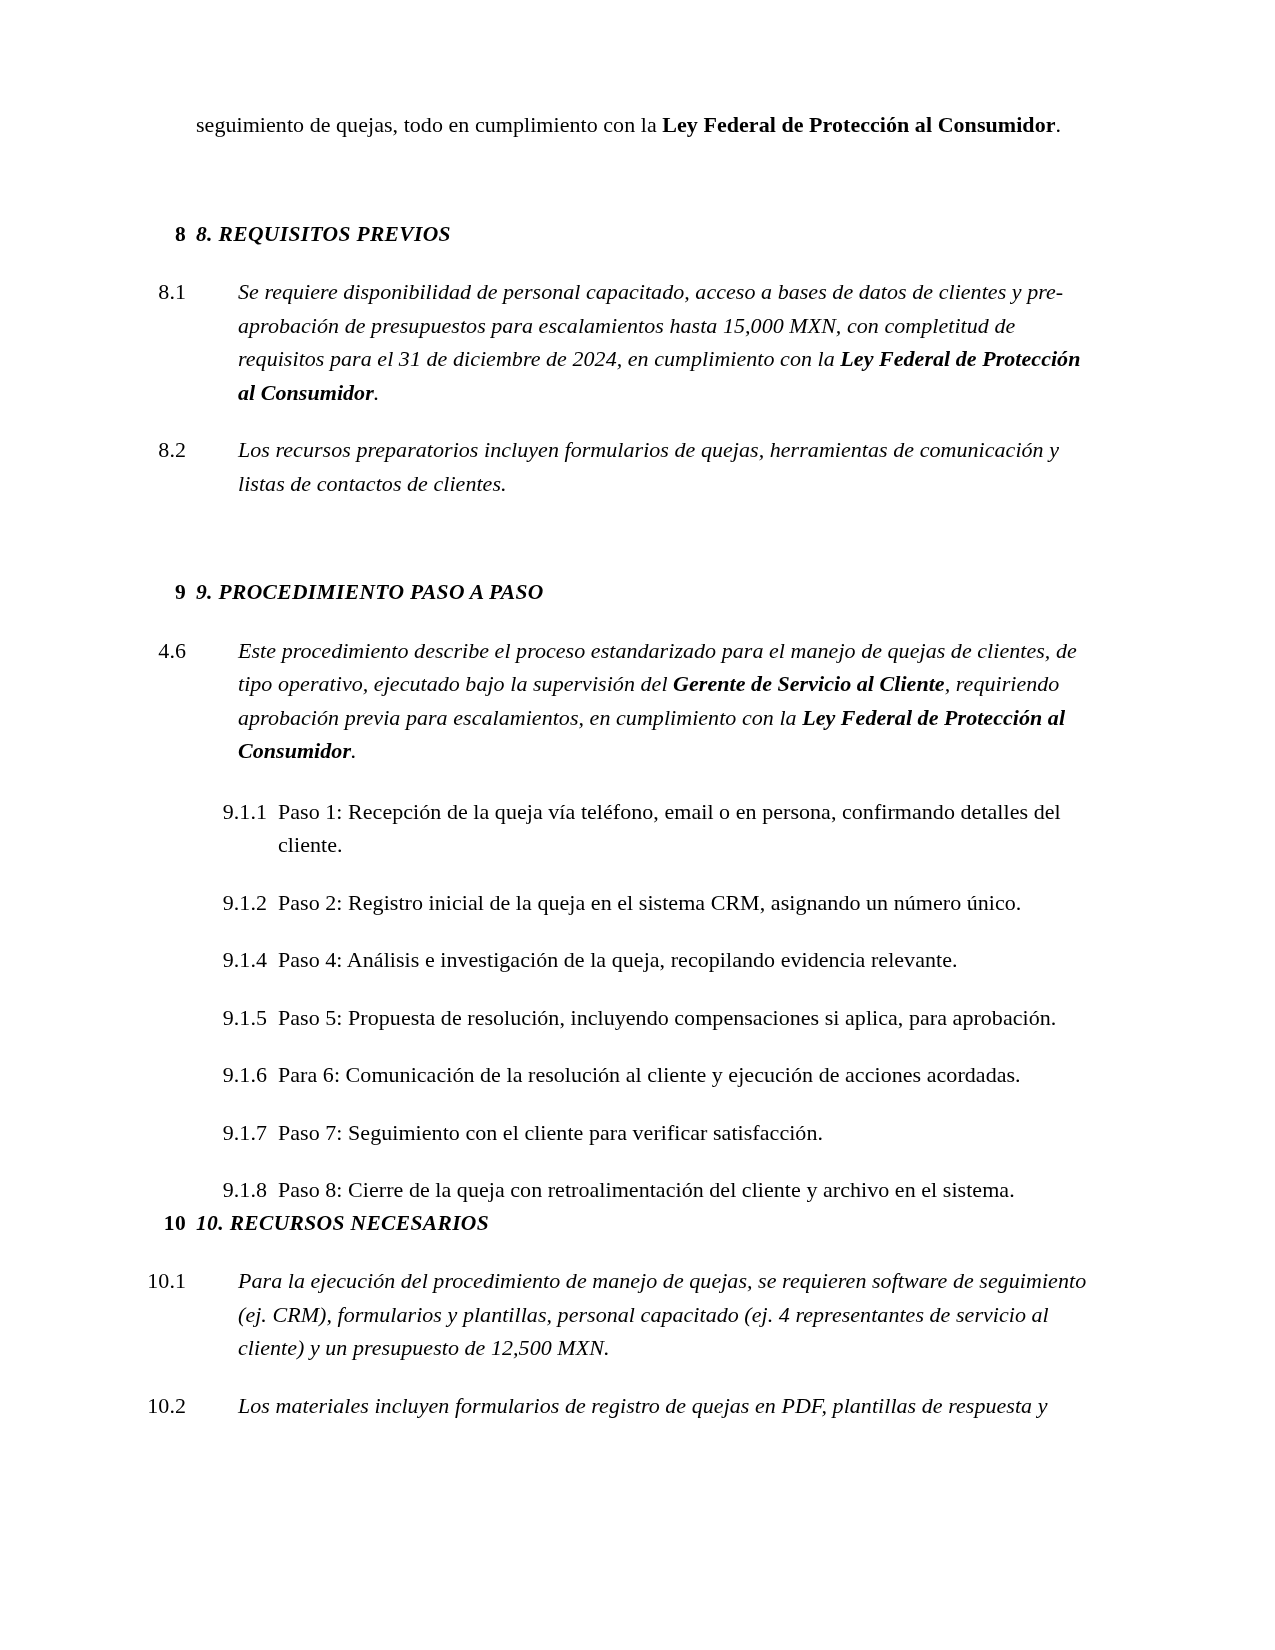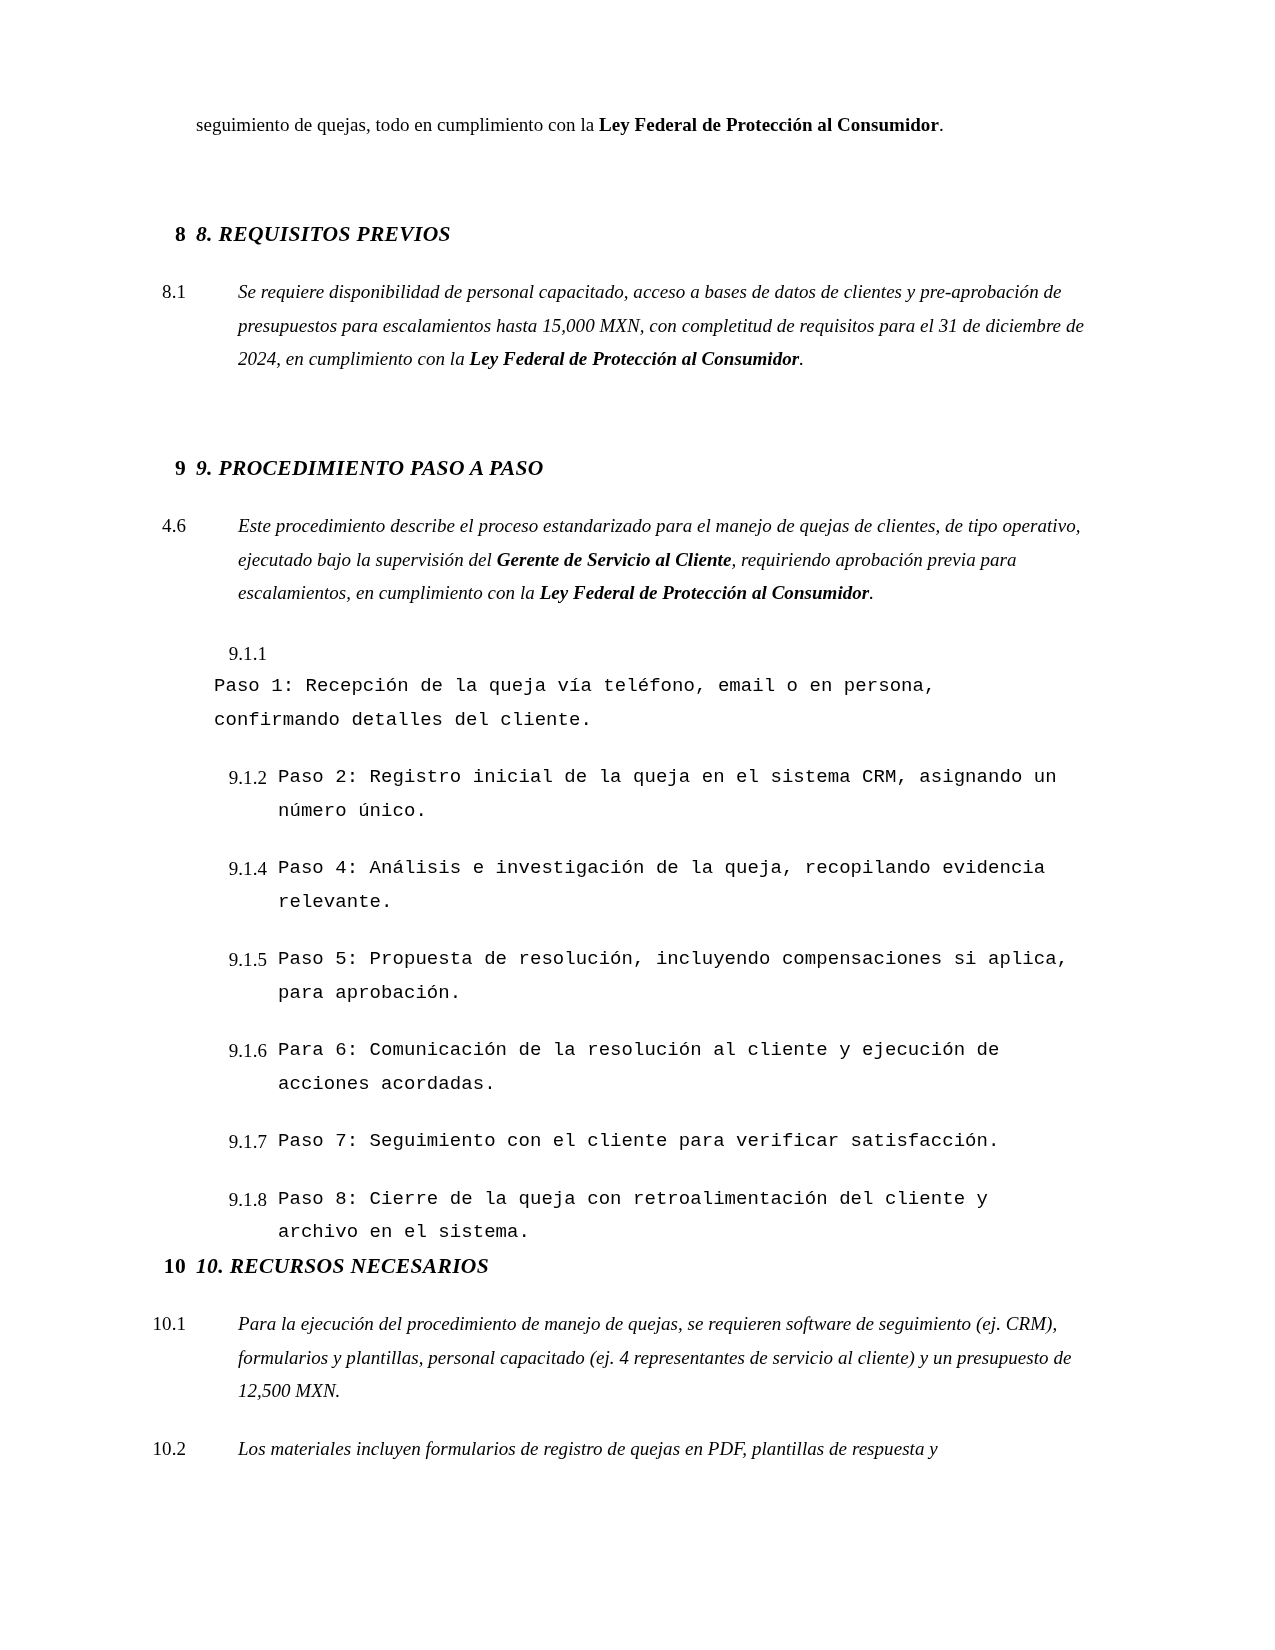--- a/index.html
+++ b/index.html
@@ -58,46 +58,45 @@
   
   .lvl2 {
     margin-left: 82px;
   }
   .lvl2 .num {
     width: 53px;
     padding-right: 11px;
   }
   .lvl2 .body-text {
     max-width: 794px;
-    font-family: Liberation Mono, monospace;
   }
 
   
   .para {
-    font-size: 19px;
+    font-size: 22px;
     line-height: 33.5px;
     letter-spacing: 0.05px;
   }
   .heading {
     font-size: 21.5px;
     line-height: 33.5px;
     font-weight: bold;
     letter-spacing: 0.35px;
   }
   .heading .num {
     font-weight: bold;
   }
   b, strong {
     font-weight: bold;
   }
 
   
   .sp-para    { margin-top: 24px; gap: 42px; }
   .sp-heading { margin-top: 76px; }
-  .sp-sub-first { margin-top: 27px; flex-direction: column; }
+  .sp-sub-first { margin-top: 27px; }
   .sp-sub     { margin-top: 24px; }
   .sp-after-sub { }
   .first      { margin-top: 0; }
 </style>
 </head>
 <body>
 
 <div class="page">
 
   <div class="para cont-l1 first">
@@ -107,20 +106,24 @@
   <div class="row heading lvl1 sp-heading">
     <span class="num">8</span>
     <span class="body-text">8. REQUISITOS PREVIOS</span>
   </div>
 
   <div class="row para lvl1 sp-para">
     <span class="num">8.1</span>
     <span class="body-text"><span>Se requiere disponibilidad de personal capacitado, acceso a bases de datos de clientes y pre-aprobación de presupuestos para escalamientos hasta 15,000 MXN, con completitud de requisitos para el 31 de diciembre de 2024, en cumplimiento con la </span><b>Ley Federal de Protección al Consumidor</b><span>.</span></span>
   </div>
 
+  <div class="row para lvl1 sp-para">
+    <span class="num">8.2</span>
+    <span class="body-text">Los recursos preparatorios incluyen formularios de quejas, herramientas de comunicación y listas de contactos de clientes.</span>
+  </div>
 
   <div class="row heading lvl1 sp-heading">
     <span class="num">9</span>
     <span class="body-text">9. PROCEDIMIENTO PASO A PASO</span>
   </div>
 
   <div class="row para lvl1 sp-para">
     <span class="num">4.6</span>
     <span class="body-text"><span>Este procedimiento describe el proceso estandarizado para el manejo de quejas de clientes, de tipo operativo, ejecutado bajo la supervisión del </span><b>Gerente de Servicio al Cliente</b><span>, requiriendo aprobación previa para escalamientos, en cumplimiento con la </span><b>Ley Federal de Protección al Consumidor</b><span>.</span></span>
   </div>

